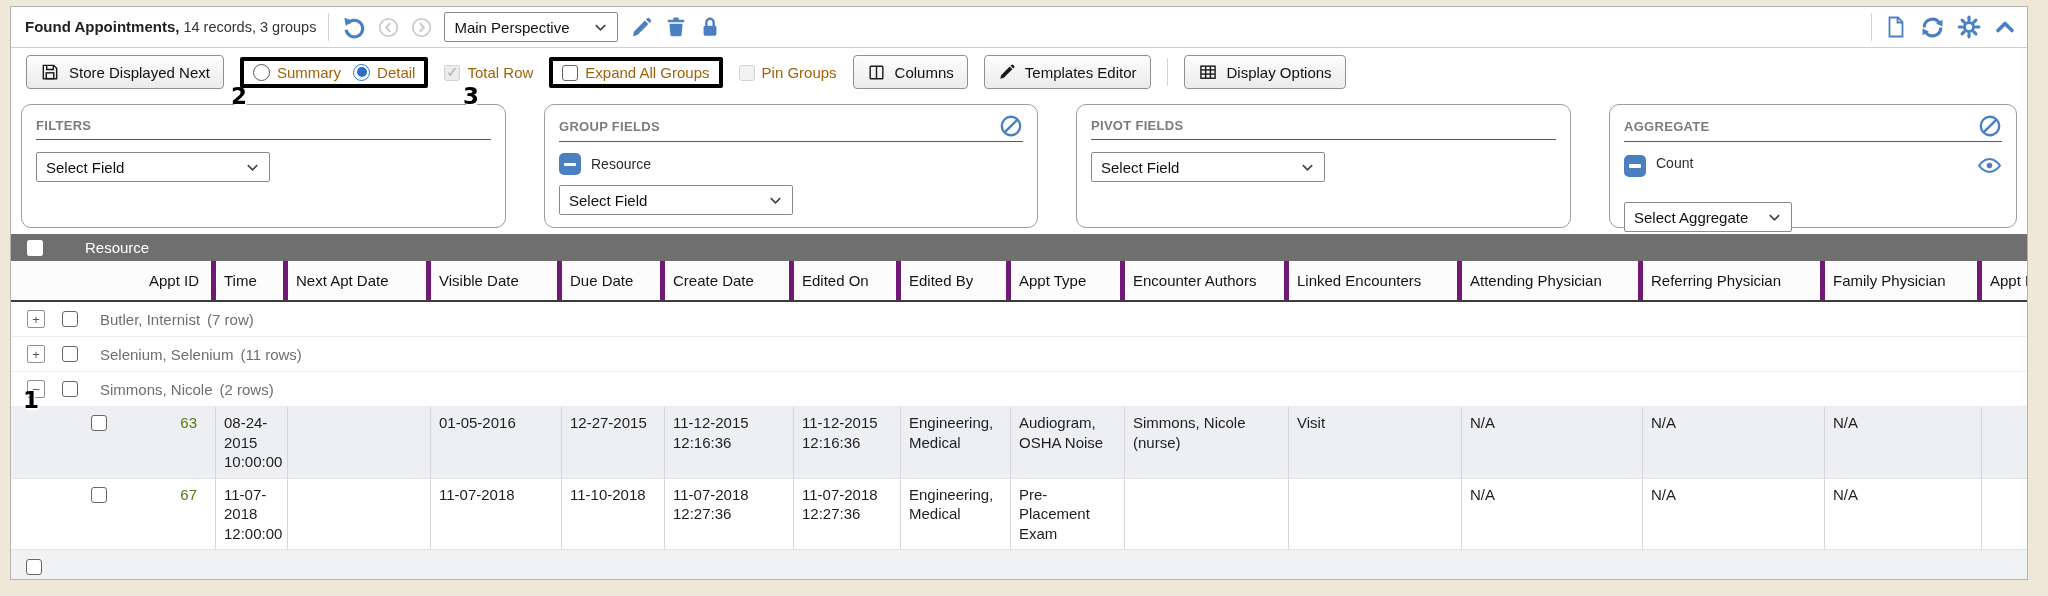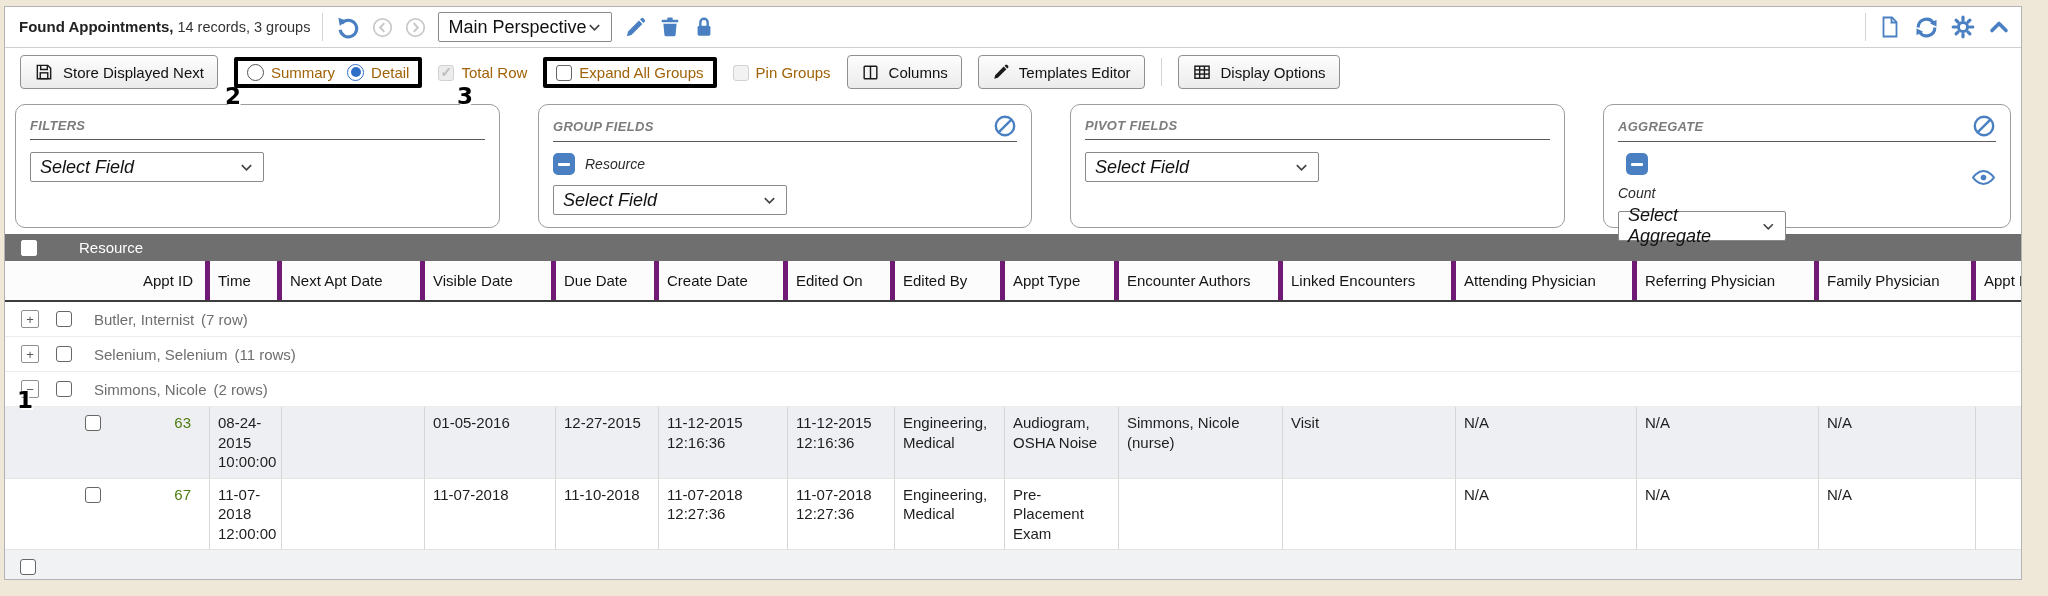--- a/index.html
+++ b/index.html
@@ -1,43 +1,43 @@
 <!DOCTYPE html>
 <html><head>
 <meta charset="utf-8">
 <style>
   html,body{margin:0;padding:0;}
   body{width:2048px;height:596px;background:#efe8d9;font-family:"Liberation Sans",sans-serif;position:relative;overflow:hidden;}
-  .panel{position:absolute;left:4px;top:6px;width:2018px;height:574px;background:#fff;border:1px solid #b3b3b3;box-sizing:border-box;overflow:hidden;}
+  .panel{position:absolute;left:10px;top:6px;width:2018px;height:574px;background:#fff;border:1px solid #b3b3b3;box-sizing:border-box;overflow:hidden;}
   .blue{color:#4a80c2;}
   .gray-ic{color:#c9c9c9;}
   .vsep{width:1px;height:28px;background:#d4d4d4;flex:0 0 1px;}
   
   .hdr{height:40px;border-bottom:1px solid #cfcfcf;display:flex;align-items:center;padding:0 10px 0 14px;gap:12px;}
   .hdr .title{font-size:15px;font-weight:bold;color:#222;}
   .hdr .subtitle{font-size:14.5px;color:#333;margin-left:4px;}
   .icbtn{display:inline-flex;align-items:center;justify-content:center;cursor:pointer;background:none;border:none;padding:0;}
-  .sel{display:inline-flex;align-items:center;justify-content:space-between;border:1px solid #8a8a8a;background:#fff;height:30px;padding:0 9px;font-size:18px;color:#111;border-radius:2px;box-sizing:border-box;cursor:pointer;}
+  .sel{display:inline-flex;align-items:center;justify-content:space-between;border:1px solid #8a8a8a;background:#fff;height:30px;padding:0 9px;font-size:15px;color:#111;border-radius:2px;box-sizing:border-box;cursor:pointer;}
   .sel.persp{width:174px;}
   .spacer{flex:1;}
   
   .tbar{height:48px;display:flex;align-items:center;padding:0 14px 0 15px;gap:16px;position:relative;}
   .btn{display:inline-flex;align-items:center;gap:9px;border:1px solid #8f8f8f;border-radius:4px;background:linear-gradient(#fdfdfd,#ebebeb);padding:0 13px;height:34px;font-size:15px;color:#111;cursor:pointer;white-space:nowrap;}
   .annbox{border:4px solid #000;border-radius:2px;display:flex;align-items:center;gap:12px;padding:3px 9px;background:#fff;}
   .chklbl{display:inline-flex;align-items:flex-end;gap:7px;font-size:15px;color:#a16207;white-space:nowrap;cursor:pointer;}
   .radio{width:17px;height:17px;border-radius:50%;border:1.5px solid #555;background:#fff;display:inline-block;position:relative;box-sizing:border-box;flex:0 0 17px;}
   .radio.on{border-color:#2f6ec7;}
   .radio.on::after{content:"";position:absolute;inset:2.5px;border-radius:50%;background:#2f6ec7;}
   .cb{width:16px;height:16px;border:1.5px solid #666;border-radius:3px;background:#fff;display:inline-block;position:relative;box-sizing:border-box;flex:0 0 16px;}
   .cb.dis{border-color:#d2d2d2;background:#f2f2f2;}
   .cb.dis-ck{border-color:#d2d2d2;background:#ececec;}
   .cb.dis-ck::after{content:"\2713";position:absolute;left:1px;top:-2px;font-size:14px;color:#bdbdbd;font-weight:bold;}
   .cb.white{background:#fff;border-color:#fff;border-radius:2px;}
   
-  .prow{display:flex;padding:8px 10px 0 10px;gap:38px;box-sizing:border-box;font-style:italic;}
+  .prow{display:flex;padding:8px 10px 0 10px;gap:38px;box-sizing:border-box;}
   .pbox{border:1px solid #9c9c9c;border-radius:10px;height:124px;padding:9px 14px;box-sizing:border-box;background:#fff;}
   .pbox.f{width:485px;flex:0 0 485px;}
   .pbox.g{width:494px;flex:0 0 494px;}
   .pbox.p{width:495px;flex:0 0 495px;}
   .pbox.a{flex:1;}
   .ptr{display:flex;justify-content:space-between;align-items:center;border-bottom:1px solid #5a5a5a;padding-bottom:3px;min-height:22px;}
   .ptitle{font-size:13px;font-weight:bold;color:#7c7c7c;letter-spacing:.3px;}
   .item{display:flex;align-items:center;gap:10px;margin-top:11px;font-size:14px;color:#2c2c2c;}
   .msq{width:22px;height:22px;background:#4a80c2;border-radius:5px;position:relative;flex:0 0 22px;cursor:pointer;}
   .msq::after{content:"";position:absolute;left:5px;top:9.5px;width:12px;height:3.5px;background:#fff;border-radius:1px;}
@@ -268,32 +268,32 @@
       <div class="ptr">
         <span class="ptitle">AGGREGATE</span>
         <span class="blue icbtn">
           <svg width="24" height="24" viewBox="0 0 24 24" fill="none" stroke="currentColor" stroke-width="2.4">
               <circle cx="12" cy="12" r="9.2"></circle>
               <line x1="5.6" y1="18.4" x2="18.4" y2="5.6"></line>
             </svg>
         </span>
       </div>
       <div class="item" style="justify-content:space-between;">
-        <span style="display:flex;align-items:center;gap:10px;flex-direction:column;">
+        <span style="display:flex;align-items:flex-start;gap:10px;">
           <span class="msq"></span>
           <span>Count</span>
         </span>
         <span class="blue icbtn">
           <svg width="25" height="25" viewBox="0 0 24 24">
               <path d="M2 12s4-6.2 10-6.2S22 12 22 12s-4 6.2-10 6.2S2 12 2 12z" fill="none" stroke="currentColor" stroke-width="2"></path>
               <circle cx="12" cy="12" r="2.7" fill="currentColor"></circle>
             </svg>
         </span>
       </div>
-      <div class="sel psel agg" style="margin-top:10px;">
+      <div class="sel psel agg" style="margin-top:24px;">
         <span>Select Aggregate</span>
         <svg width="15" height="15" viewBox="0 0 16 16" fill="none" stroke="#444" stroke-width="1.8">
             <path d="M3 5.5l5 5 5-5"></path>
           </svg>
       </div>
     </div>
   </div>
 
   <div class="tbl">
     <div class="grpbar">

